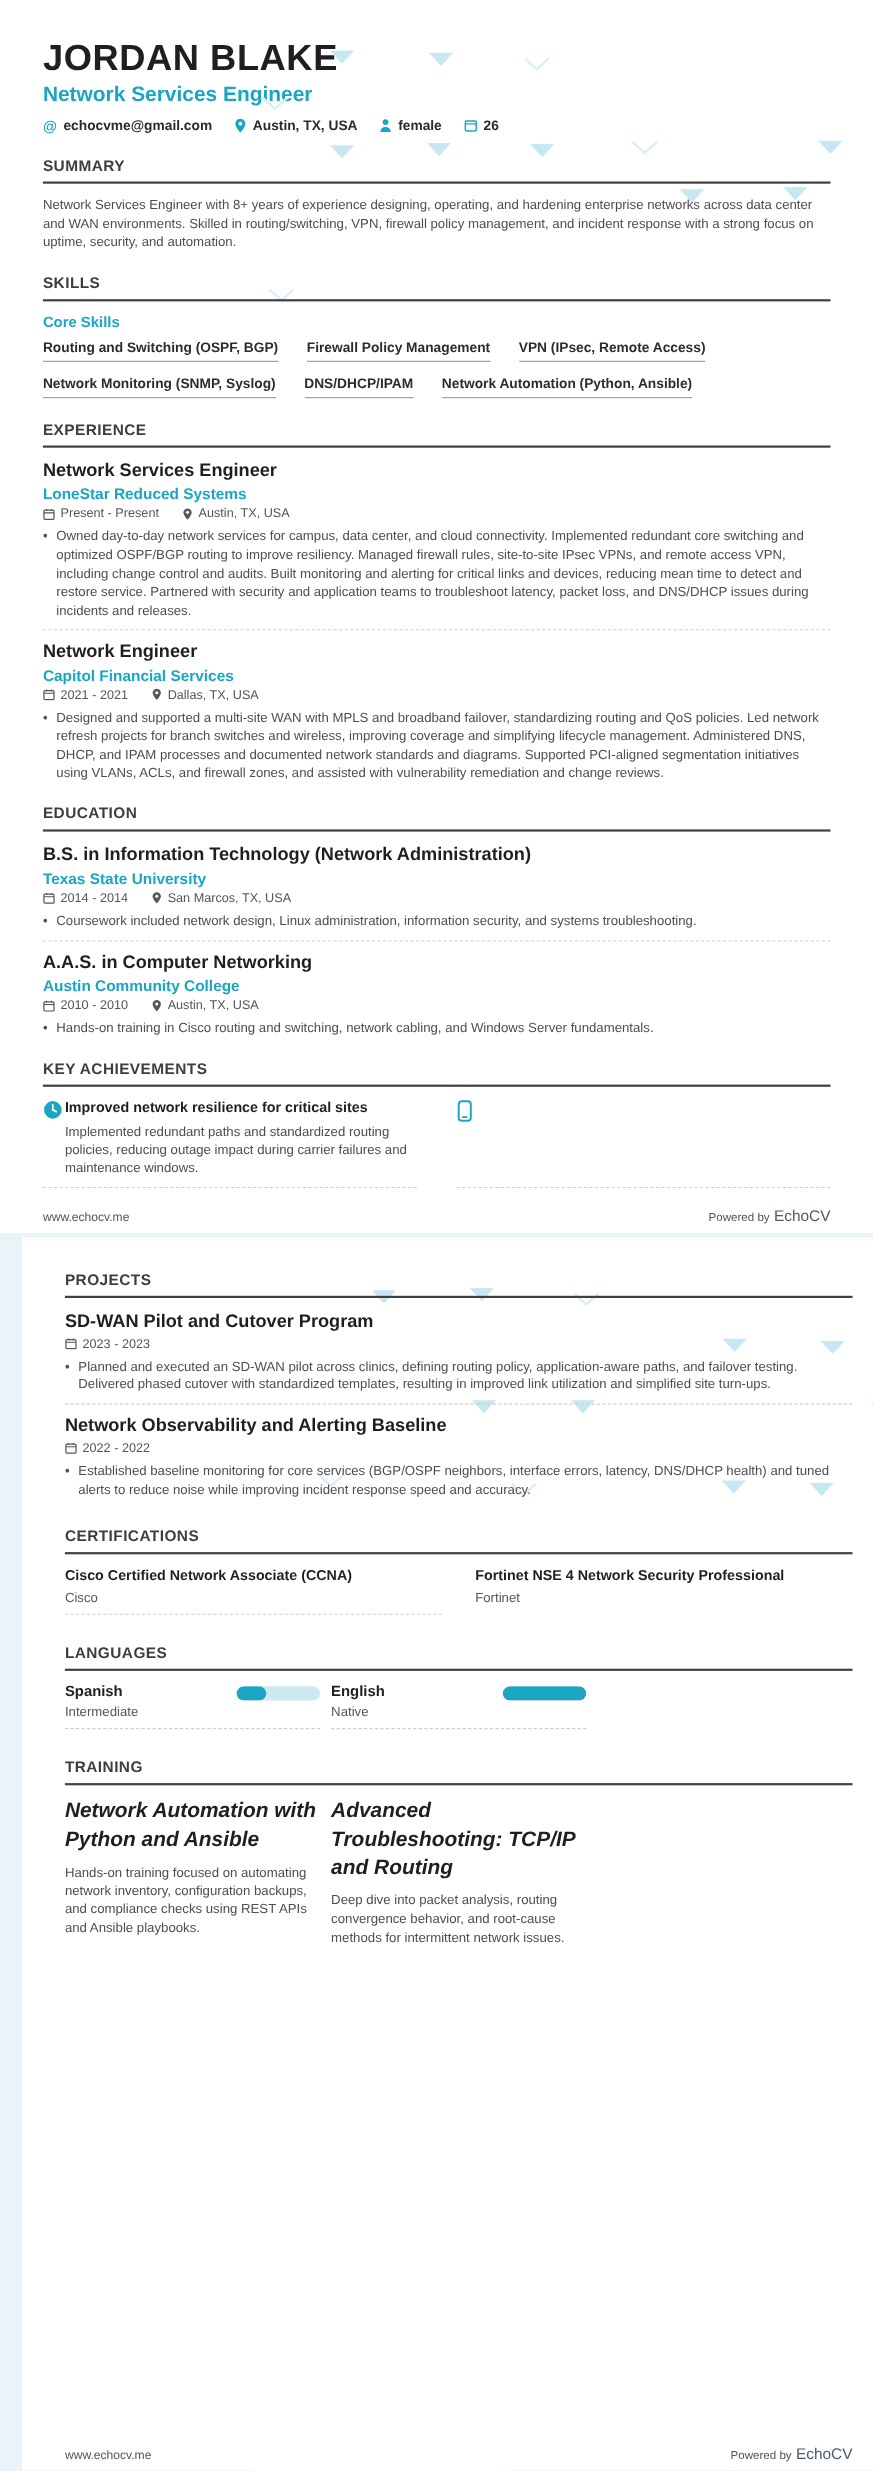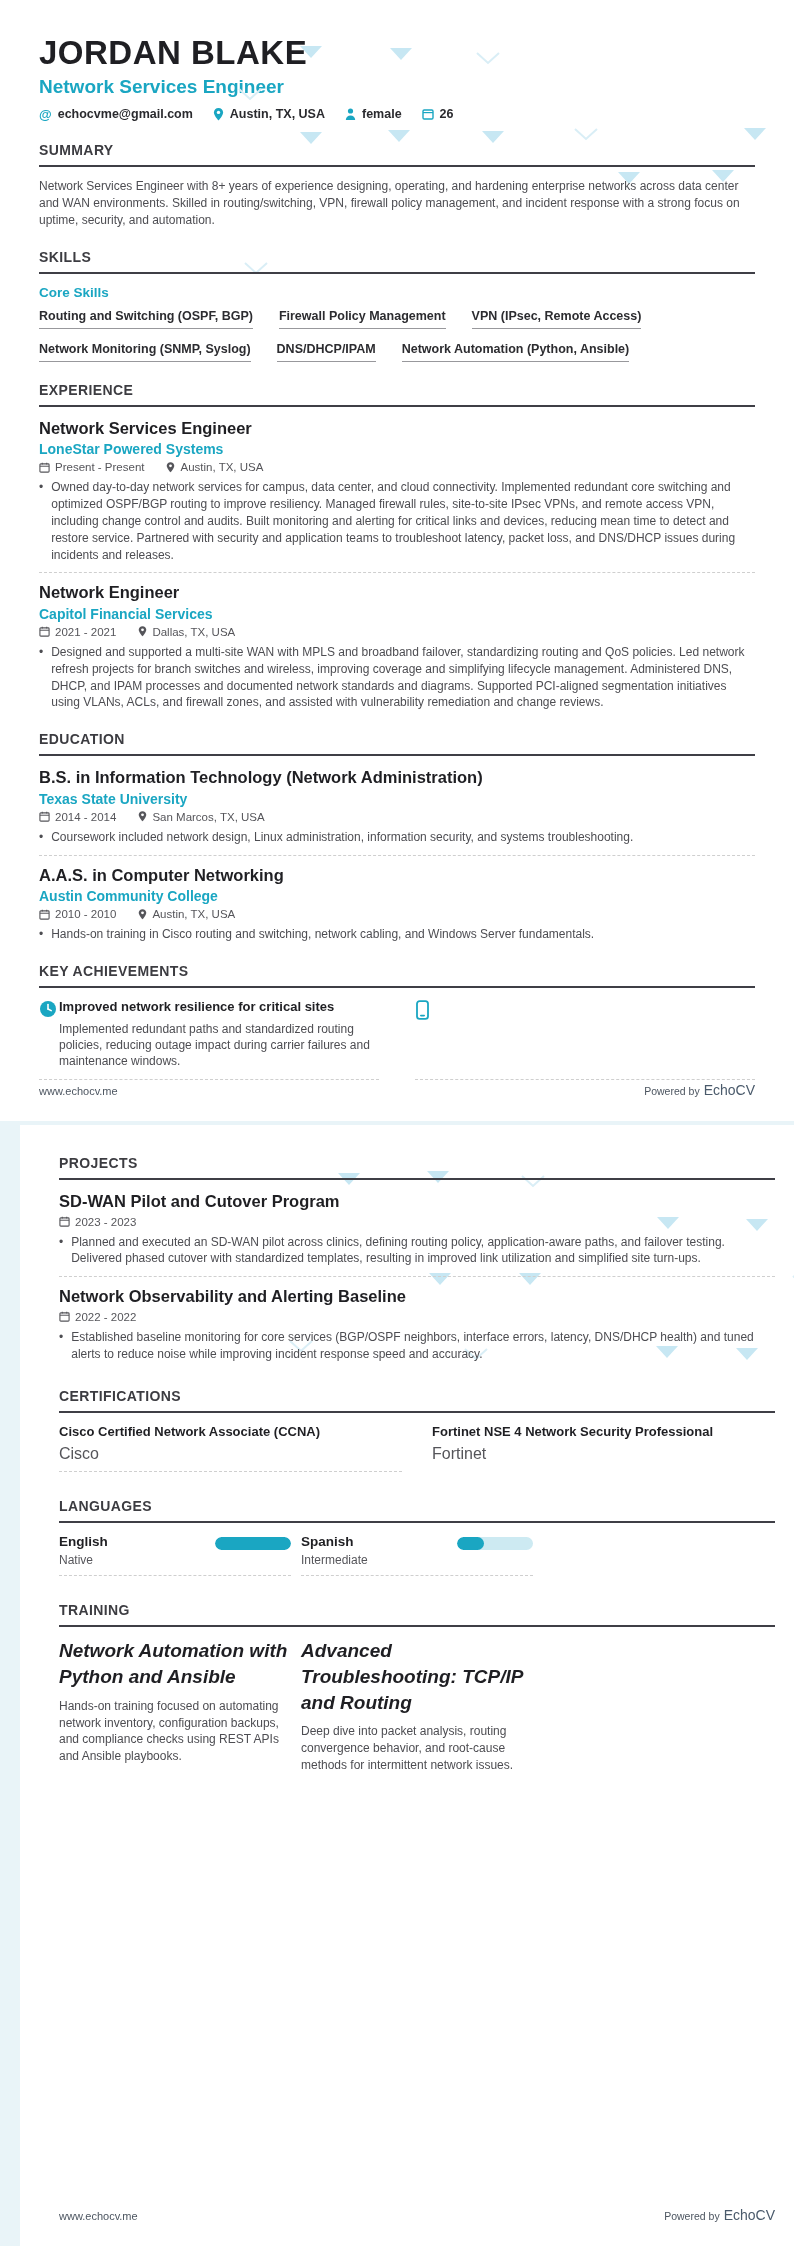--- a/index.html
+++ b/index.html
@@ -60,35 +60,35 @@
   
   .ach-grid{display:grid;grid-template-columns:1fr 1fr;column-gap:36px;row-gap:12px;}
   .ach{display:flex;gap:0;border-bottom:1px dashed var(--dash);padding-bottom:10px;align-items:flex-start;}
   .ach-icon{flex:0 0 20px;padding-top:1px;}
   .ach-title{font-size:13px;font-weight:800;color:var(--dark);line-height:1.3;}
   .ach-text{font-size:12px;line-height:1.35;color:var(--body);margin-top:5px;}
   
   
   .cert-grid{display:grid;grid-template-columns:1fr 1fr;column-gap:30px;}
   .cert-name{font-size:13px;font-weight:800;color:var(--dark);}
-  .cert-issuer{font-size:16px;color:var(--meta);margin-top:6px;padding-bottom:8px;}
+  .cert-issuer{font-size:12px;color:var(--meta);margin-top:6px;padding-bottom:8px;}
   .cert.dashed .cert-issuer{border-bottom:1px dashed var(--dash);}
   
   .lang-grid{display:grid;grid-template-columns:1fr 1fr 1fr;column-gap:10px;}
   .lang{display:flex;justify-content:space-between;align-items:flex-start;border-bottom:1px dashed var(--dash);padding-bottom:8px;}
   .lang-name{font-size:13.5px;font-weight:800;color:var(--dark);}
   .lang-level{font-size:12px;color:var(--meta);margin-top:4px;}
   .lang-bar{width:76px;height:13px;border-radius:7px;background:var(--accent-light);margin-top:3px;overflow:hidden;}
   .lang-fill{height:100%;border-radius:7px;background:var(--accent);}
   
   .train-grid{display:grid;grid-template-columns:1fr 1fr 1fr;column-gap:10px;}
   .train-title{font-size:19px;font-weight:800;color:var(--dark);line-height:1.35;font-style:italic;}
   .train-text{font-size:12px;line-height:1.4;color:var(--body);margin-top:8px;}
   
-  .footer{position:absolute;left:39px;right:39px;bottom:23px;display:flex;justify-content:space-between;align-items:baseline;}
+  .footer{position:absolute;left:39px;right:39px;bottom:8px;display:flex;justify-content:space-between;align-items:baseline;}
   .footer-site{font-size:11px;color:#4c5560;}
   .footer-powered{font-size:10.5px;color:#4c5560;}
   .footer-brand{font-size:14px;color:#4a5a6b;margin-left:4px;}
   svg{display:block;}
 </style>
 </head>
 <body>
 
 <div class="page">
   <div class="wm-layer">
@@ -176,21 +176,21 @@
       <span class="skill">DNS/DHCP/IPAM</span>
       <span class="skill">Network Automation (Python, Ansible)</span>
     </div>
   </section>
 
   <section class="section">
     <h2 class="sec-h">EXPERIENCE</h2>
 
     <div class="entry">
       <div class="entry-title">Network Services Engineer</div>
-      <div class="entry-sub">LoneStar Powered Systems</div>
+      <div class="entry-sub">LoneStar Reduced Systems</div>
       <div class="entry-meta">
         <span class="meta-item">
           <span>
               <svg width="11" height="11" viewBox="0 0 12 12">
                 <rect x="1" y="2" width="10" height="9" rx="1" fill="none" stroke="#55555a" stroke-width="1.2"></rect>
                 <line x1="1" y1="4.6" x2="11" y2="4.6" stroke="#55555a" stroke-width="1.1"></line>
                 <line x1="3.6" y1="0.8" x2="3.6" y2="2.6" stroke="#55555a" stroke-width="1.1"></line>
                 <line x1="8.4" y1="0.8" x2="8.4" y2="2.6" stroke="#55555a" stroke-width="1.1"></line>
               </svg>
             </span>
@@ -437,34 +437,34 @@
         <div class="cert-issuer">Fortinet</div>
       </div>
     </div>
   </section>
 
   <section class="section" style="margin-top:26px;">
     <h2 class="sec-h">LANGUAGES</h2>
     <div class="lang-grid">
       <div class="lang">
         <div>
+          <div class="lang-name">Spanish</div>
+          <div class="lang-level">Intermediate</div>
+        </div>
+        <div class="lang-bar">
+          <div class="lang-fill" style="width: 35%;"></div>
+        </div>
+      </div>
+      <div class="lang">
+        <div>
           <div class="lang-name">English</div>
           <div class="lang-level">Native</div>
         </div>
         <div class="lang-bar">
           <div class="lang-fill" style="width: 100%;"></div>
-        </div>
-      </div>
-      <div class="lang">
-        <div>
-          <div class="lang-name">Spanish</div>
-          <div class="lang-level">Intermediate</div>
-        </div>
-        <div class="lang-bar">
-          <div class="lang-fill" style="width: 35%;"></div>
         </div>
       </div>
     </div>
   </section>
 
   <section class="section" style="margin-top:26px;">
     <h2 class="sec-h">TRAINING</h2>
     <div class="train-grid">
       <div class="train">
         <div class="train-title">Network Automation with Python and Ansible</div>

